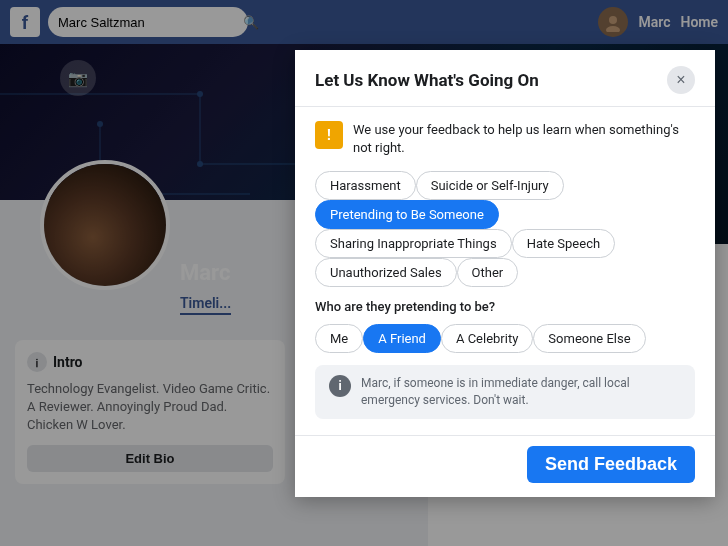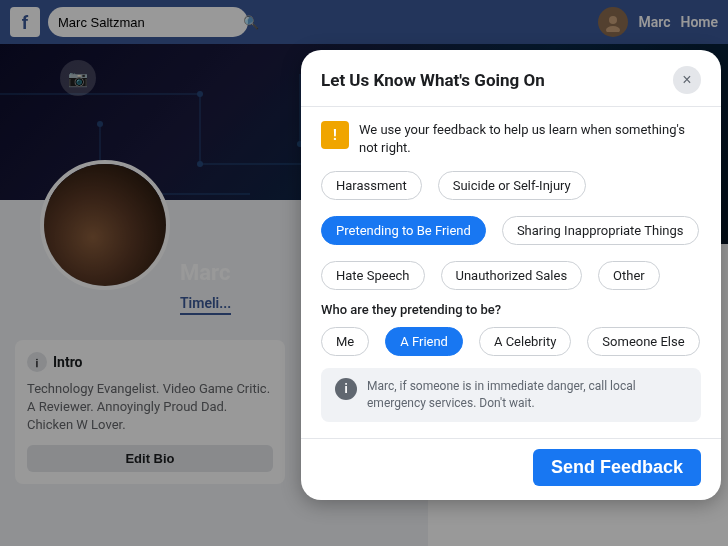--- a/index.html
+++ b/index.html
@@ -131,25 +131,24 @@
       background: rgba(0,0,0,0.4);
       z-index: 10;
     }
 
     
     .modal {
       position: absolute;
       top: 50px; left: 295px;
       width: 420px;
       background: #fff;
-      border-radius: 20px;
+      border-radius: 0;
       box-shadow: 0 4px 20px rgba(0,0,0,0.3);
       z-index: 20;
       overflow: hidden;
-      margin-left: 6px;
     }
     .modal-header {
       display: flex; align-items: center; justify-content: space-between;
       padding: 16px 20px 12px;
       border-bottom: 1px solid #e4e6ea;
     }
     .modal-title {
       font-size: 17px; font-weight: bold; color: #1c1e21;
     }
     .modal-close {
@@ -172,21 +171,21 @@
       border-radius: 4px;
       display: flex; align-items: center; justify-content: center;
       color: #fff; font-size: 14px; font-weight: bold;
     }
     .info-text {
       font-size: 13px; color: #1c1e21; line-height: 1.4;
     }
 
     
     .tags-row {
-      display: flex; flex-wrap: wrap; gap: 16px;
+      display: flex; flex-wrap: wrap; gap: 0;
       margin-bottom: 10px;
     }
     .tag-pill {
       border: 1.5px solid #ccd0d5;
       border-radius: 20px;
       padding: 6px 14px;
       font-size: 13px;
       color: #1c1e21;
       background: #fff;
       cursor: pointer;
@@ -312,21 +311,21 @@
     <div class="modal-info">
       <div class="info-icon">
         <span>!</span>
       </div>
       <div class="info-text">We use your feedback to help us learn when something's not right.</div>
     </div>
 
     <div class="tags-row" id="main-tags">
         <div class="tag-pill">Harassment</div>
         <div class="tag-pill">Suicide or Self-Injury</div>
-        <div class="tag-pill active">Pretending to Be Friend</div>
+        <div class="tag-pill active">Pretending to Be Someone</div>
         <div class="tag-pill">Sharing Inappropriate Things</div>
         <div class="tag-pill">Hate Speech</div>
         <div class="tag-pill">Unauthorized Sales</div>
         <div class="tag-pill">Other</div>
       </div>
 
     <div class="sub-question">Who are they pretending to be?</div>
 
     <div class="tags-row" id="sub-tags">
         <div class="tag-pill">Me</div>

